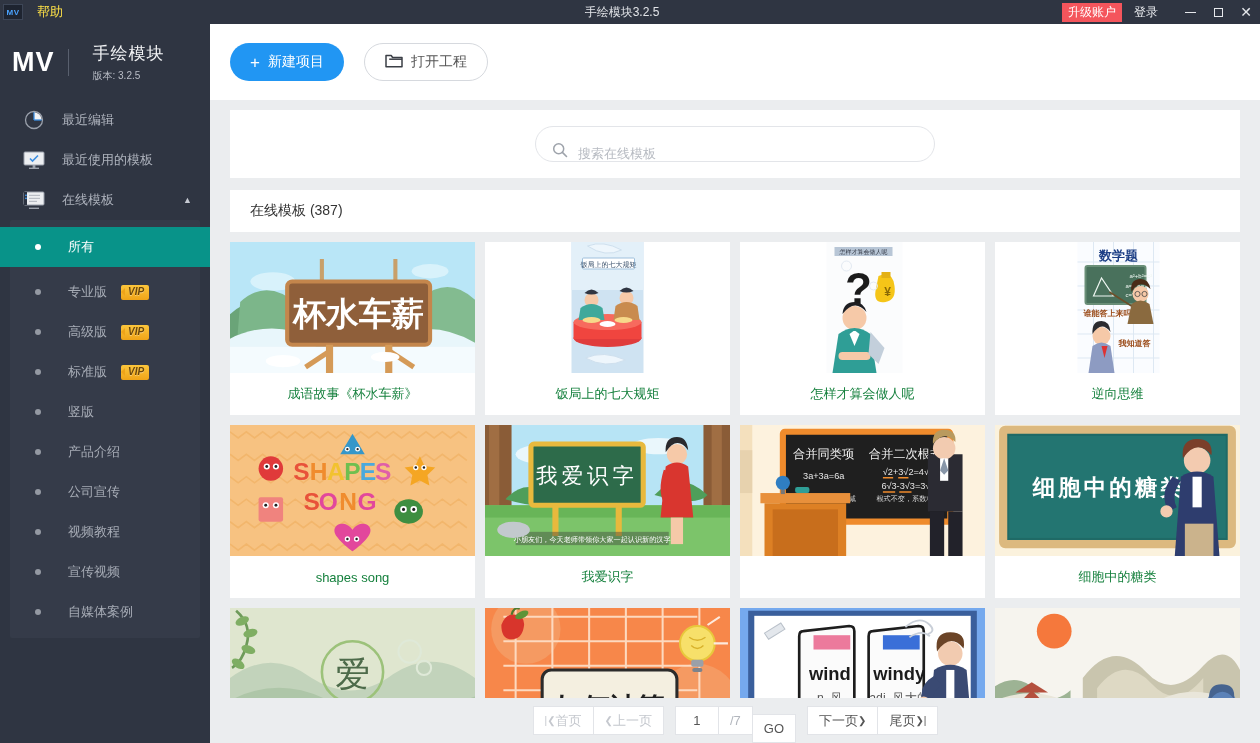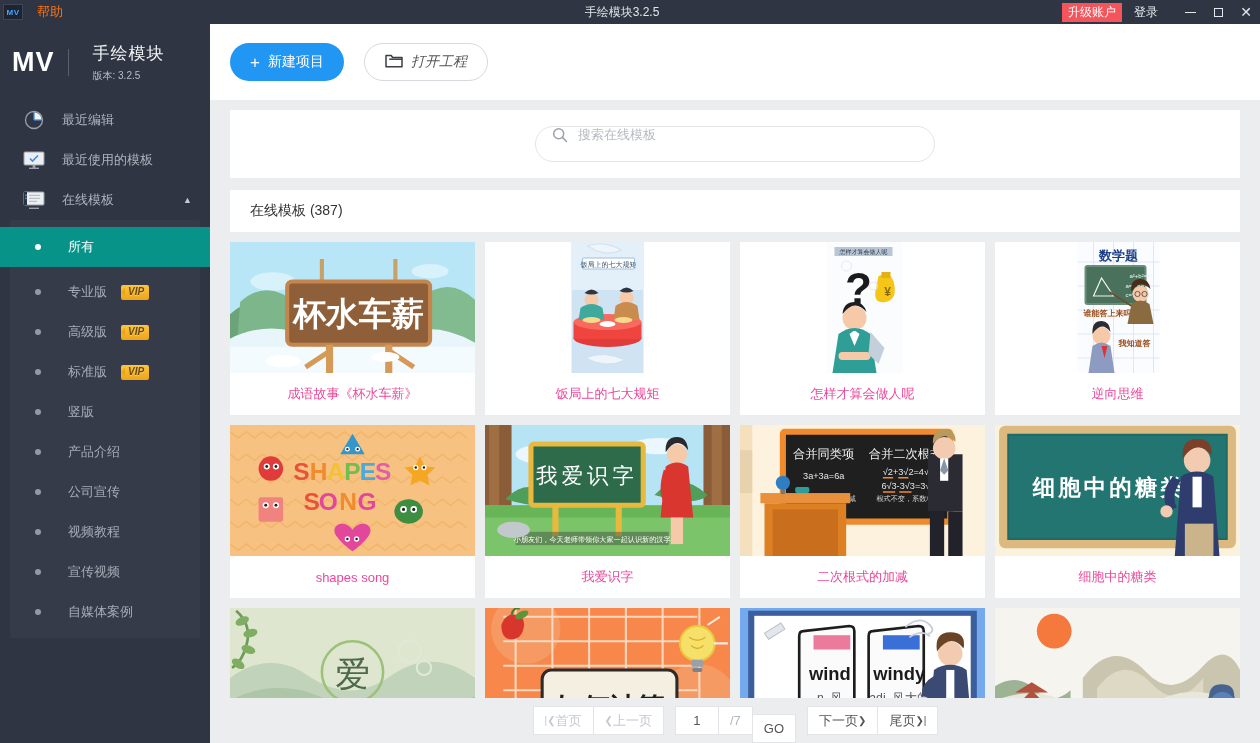--- a/index.html
+++ b/index.html
@@ -13,21 +13,21 @@
   
   .titlebar{
     height:24px; background:#2f3542; display:flex; align-items:center;
     position:relative; color:#e8e8ea;
   }
   .tb-logo{
     width:20px; height:16px; margin-left:3px; background:#1e2430;
     border:1px solid #3d4657; color:#4aa3ff; font-size:8px; font-weight:bold;
     display:flex; align-items:center; justify-content:center; letter-spacing:.5px;
   }
-  .tb-menu{ margin-left:14px; font-size:13px; color:#f97316; }
+  .tb-menu{ margin-left:14px; font-size:13px; color:#fde047; }
   .tb-title{
     position:absolute; left:0; right:16px; text-align:center; font-size:12px;
     color:#e2e4e8; pointer-events:none;
   }
   .tb-right{ margin-left:auto; display:flex; align-items:center; height:100%; }
   .tb-upgrade{
     background:#f4555c; color:#fff; font-size:12px; padding:3px 6px 4px;
     line-height:1; margin-right:12px;
   }
   .tb-login{ font-size:12px; color:#e6e8ec; margin-right:18px; }
@@ -100,33 +100,33 @@
   }
   .btn-primary{
     height:38px; padding:0 20px; border-radius:19px; background:#2196f3; color:#fff;
     border:none; font-size:14px; display:flex; align-items:center; cursor:pointer;
     font-family:inherit;
   }
   .btn-primary .plus{ font-size:17px; margin-right:8px; line-height:1; }
   .btn-ghost{
     height:38px; padding:0 20px; border-radius:19px; background:#fff; color:#555;
     border:1px solid #d6d9de; font-size:14px; display:flex; align-items:center;
-    cursor:pointer; margin-left:20px; font-family:inherit;font-style:italic;
+    cursor:pointer; margin-left:20px; font-family:inherit;
   }
   .btn-ghost svg{ margin-right:8px; }
 
   .scroll-area{ flex:1; overflow:hidden; padding:10px 20px 0 20px; }
 
   .search-panel{
     background:#fff; height:68px; display:flex; align-items:center;
     justify-content:center; margin-bottom:12px;
   }
   .search-box{
     width:400px; height:36px; border:1px solid #e3e5e9; border-radius:18px;
-    display:flex; align-items:flex-start; padding:0 16px; background:#fff;
+    display:flex; align-items:flex-end; padding:0 16px; background:#fff;
   }
   .search-box input{
     flex:1; border:none; outline:none; font-size:13px; color:#444;
     font-family:inherit; background:transparent; margin-left:10px;
   }
   .search-box input::placeholder{ color:#b6bac1; }
 
   .section-head{
     background:#fff; height:42px; display:flex; align-items:center;
     padding-left:20px; font-size:14px; color:#333;
@@ -134,21 +134,21 @@
 
   .grid{
     background:#ebedef; display:grid; grid-template-columns:repeat(4,1fr);
     gap:10px; padding-top:10px;
   }
   .card{ background:#fff; cursor:pointer; }
   .thumb{ height:131px; overflow:hidden; position:relative; background:#fff; }
   .thumb svg{ display:block; width:100%; height:100%; }
   .card-title{
     height:42px; display:flex; align-items:center; justify-content:center;
-    font-size:13px; color:#ec4899; padding:0 13px; 
+    font-size:13px; color:#15803d; padding:0 13px; 
     white-space:nowrap; overflow:hidden; text-overflow:ellipsis;
   }
 
   
   .pager{
     height:45px; background:#ebedef; display:flex; align-items:center;
     justify-content:center; flex-shrink:0; gap:0;
   }
   .pg{
     height:29px; min-width:55px; padding:0 11px; background:#fff;
@@ -547,21 +547,20 @@
               <rect x="54" y="62" width="14" height="6" rx="2" fill="#2f9e96"></rect>
               <rect x="184" y="30" width="34" height="56" fill="#2b2b33"></rect>
               <circle cx="200" cy="24" r="11" fill="#f2cbb0"></circle>
               <path d="M189 20 q11 -14 22 -2 q1 -12 -11 -12 q-12 0 -11 14Z" fill="#b99a5e"></path>
               <rect x="196" y="34" width="8" height="22" fill="#fff"></rect>
               <path d="M200 34 l4 12 l-4 4 l-4 -4Z" fill="#8896a8"></path>
               <rect x="186" y="86" width="14" height="45" fill="#22222a"></rect>
                 <rect x="204" y="86" width="14" height="45" fill="#22222a"></rect>
             </svg>
           </div>
-          <div class="card-title">二次根式的加减</div>
         </div>
 
         <div class="card">
           <div class="thumb">
             <svg viewBox="0 0 240 131" preserveAspectRatio="xMidYMid slice">
               <rect width="240" height="131" fill="#fbf2dd"></rect>
               <rect x="8" y="6" width="224" height="112" rx="2" fill="#1f6a66" stroke="#dcb97f" stroke-width="8"></rect>
               <rect x="14" y="12" width="212" height="100" fill="#237571"></rect>
               <text x="112" y="70" font-size="22" font-weight="bold" fill="#ffffff" text-anchor="middle" font-family="'Liberation Sans',sans-serif" letter-spacing="3">细胞中的糖类</text>
               <circle cx="198" cy="36" r="13" fill="#f3cbb0"></circle>

